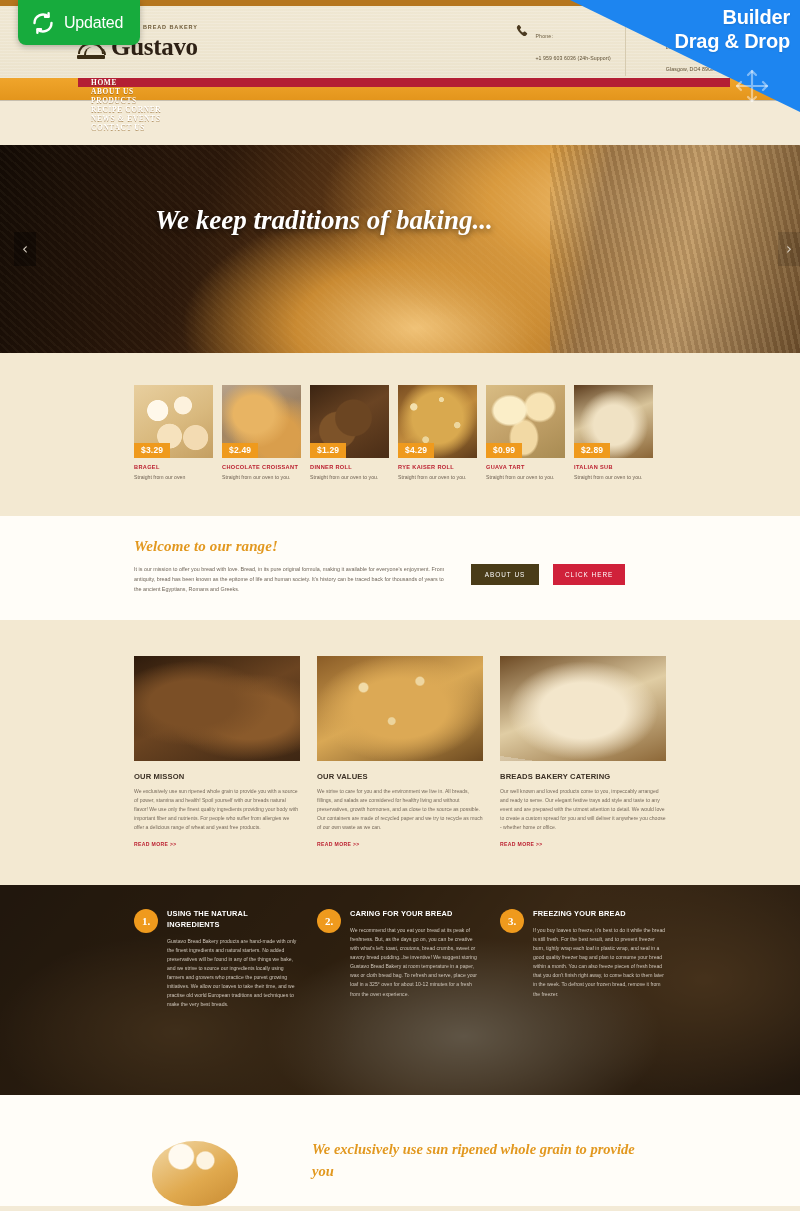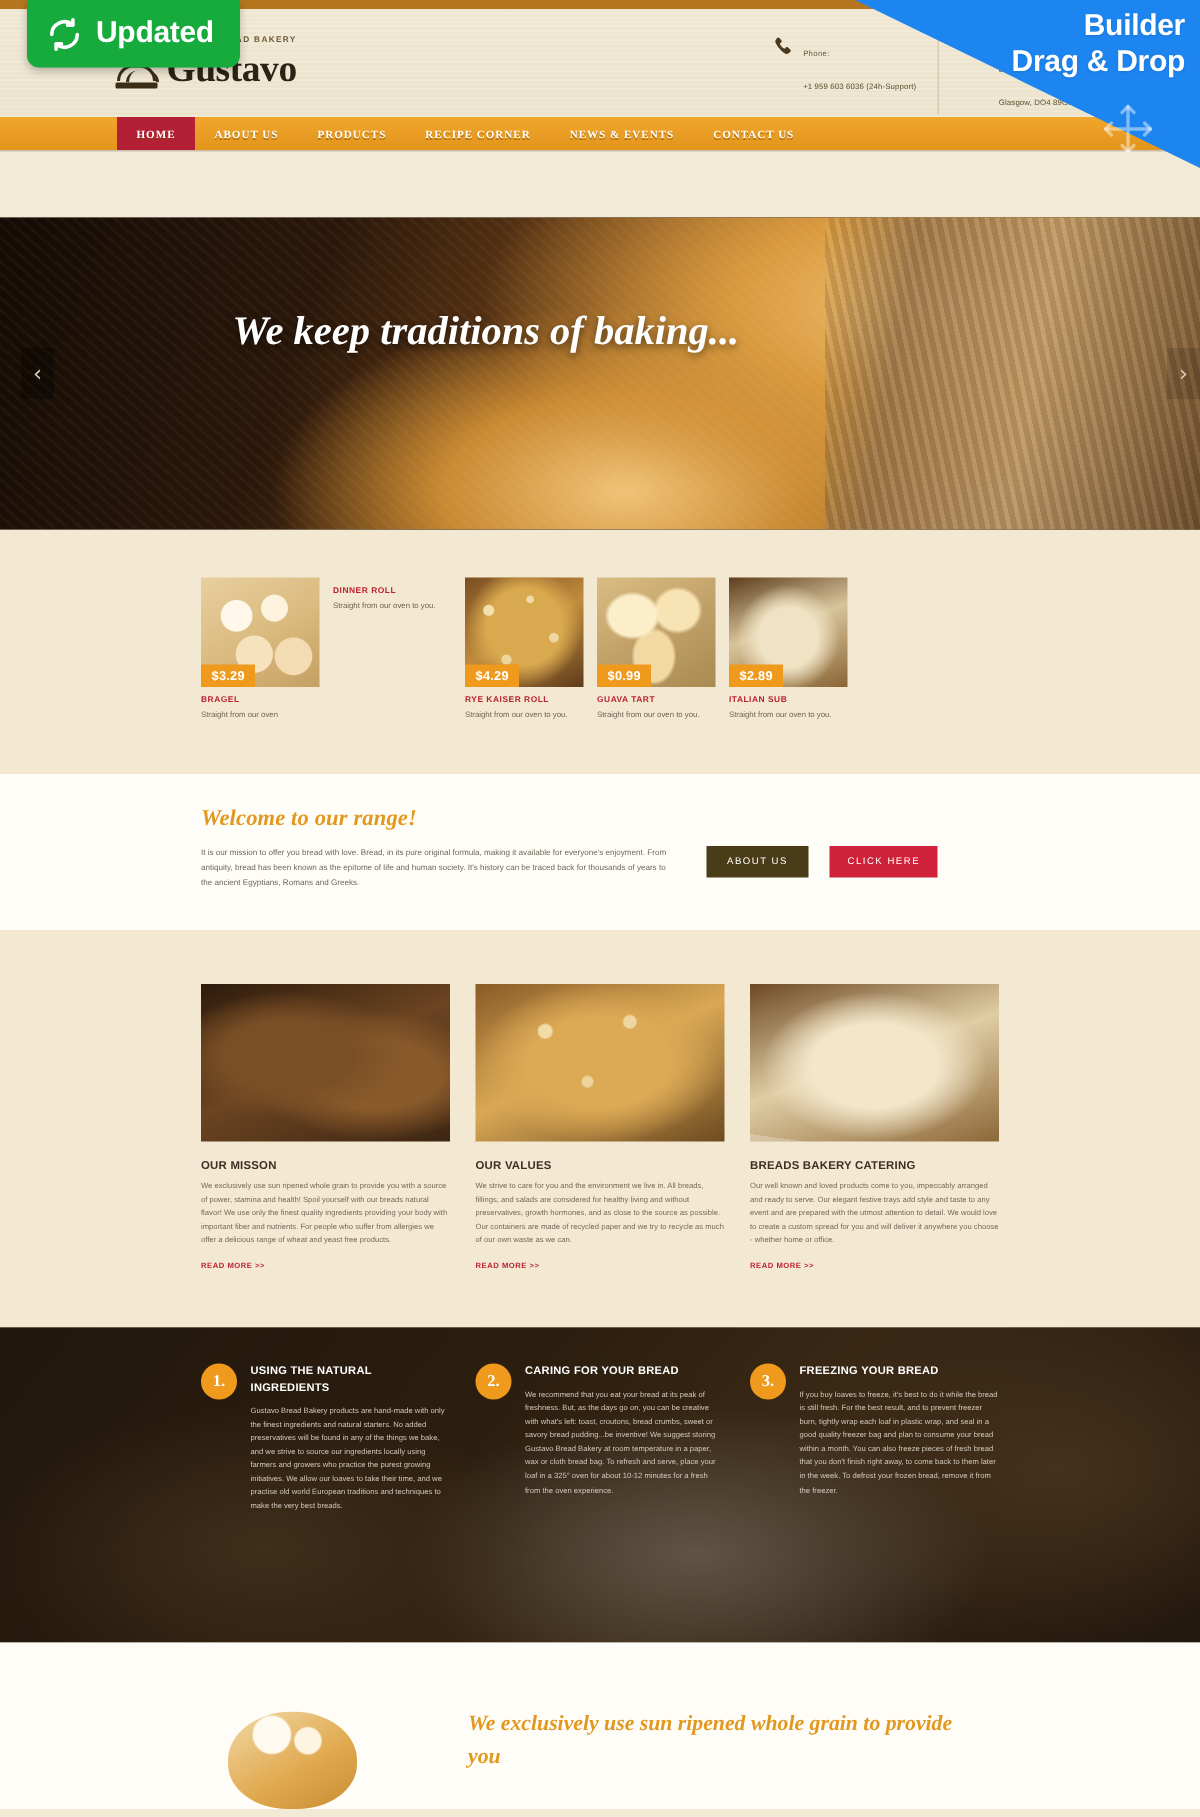--- a/index.html
+++ b/index.html
@@ -61,21 +61,21 @@
   .c-icon svg{ display:block; }
   .c-lines{ line-height:1.35; }
   .c-label{ font-size:5.2px; color:#6a5a3c; letter-spacing:.2px; }
   .c-val{ font-size:5.2px; color:#5b4c31; letter-spacing:.1px; white-space:nowrap;}
 
   
   .nav{
      height:22px; background:linear-gradient(180deg,#f0a52b 0%,#e3951c 100%);
      position:relative; box-shadow:0 1px 0 rgba(0,0,0,.18);
   }
-  .nav-inner{ width:660px; margin:0 auto; height:100%; display:flex; align-items:stretch; padding-left:8px;}
+  .nav-inner{ width:660px; margin:0 auto; height:100%; display:flex; align-items:stretch; padding-left:8px;flex-direction:column;}
   .nav-item{
      display:flex; align-items:center; padding:0 13px;
      font-family:"Liberation Serif", serif; font-weight:700;
      font-size:7.4px; letter-spacing:.65px; color:#fff; white-space:nowrap;
      text-shadow:0 1px 0 rgba(120,70,0,.5);
   }
   .nav-item.active{ background:#b31f34; }
 
   
   .hero{ height:208px; position:relative; overflow:hidden; background:#1b1008;margin-top:45px; }
@@ -257,21 +257,21 @@
   .updated-badge{
      position:absolute; left:18px; top:0; z-index:40;
      background:#17ab3d; border-radius:0 0 8px 8px;
      height:45px; padding:0 17px 0 13px;
      display:flex; align-items:center; gap:9px;
      box-shadow:0 2px 6px rgba(0,0,0,.25);
   }
   .updated-badge .sync-icon{ width:24px; height:24px; color:#fff; }
   .updated-badge .sync-icon svg{ display:block; }
   .updated-label{
-     color:#fff; font-size:20px; font-weight:700; letter-spacing:-.2px;
+     color:#fff; font-size:16px; font-weight:400; letter-spacing:-.2px;
      font-family:"Liberation Sans",sans-serif;
   }
   .corner-banner{
      position:absolute; right:0; top:0; width:230px; height:112px; z-index:40;
      overflow:hidden; pointer-events:none;
   }
   .corner-banner .tri{
      position:absolute; inset:0;
      background:#1d85f0;
      clip-path:polygon(100% 0, 100% 100%, 0 0);
@@ -387,20 +387,30 @@
   <div class="products">
     <div class="products-inner">
       <div class="prod">
         <div class="prod-img im1">
           <span class="prod-price">$3.29</span>
         </div>
         <div class="prod-name">BRAGEL</div>
         <div class="prod-desc">Straight from our oven</div>
       </div>
       <div class="prod">
+        <div class="prod-img im2">
+          <span class="prod-price">$2.49</span>
+        </div>
+        <div class="prod-name">CHOCOLATE CROISSANT</div>
+        <div class="prod-desc">Straight from our oven to you.</div>
+      </div>
+      <div class="prod">
+        <div class="prod-img im3">
+          <span class="prod-price">$1.29</span>
+        </div>
         <div class="prod-name">DINNER ROLL</div>
         <div class="prod-desc">Straight from our oven to you.</div>
       </div>
       <div class="prod">
         <div class="prod-img im4">
           <span class="prod-price">$4.29</span>
         </div>
         <div class="prod-name">RYE KAISER ROLL</div>
         <div class="prod-desc">Straight from our oven to you.</div>
       </div>

